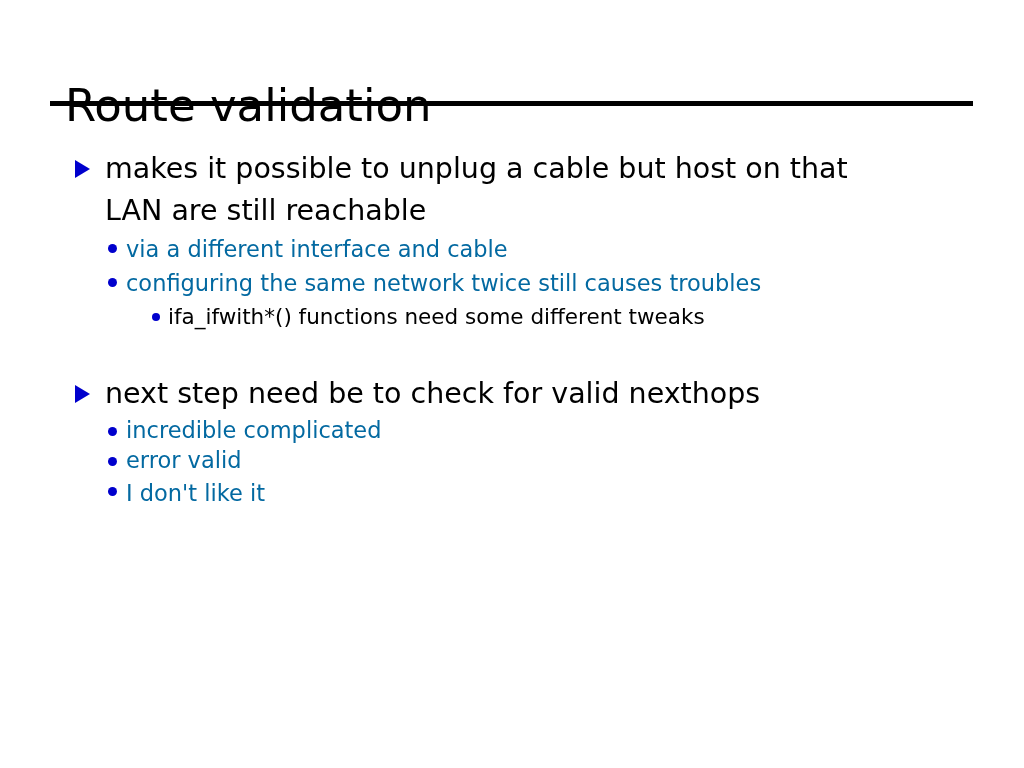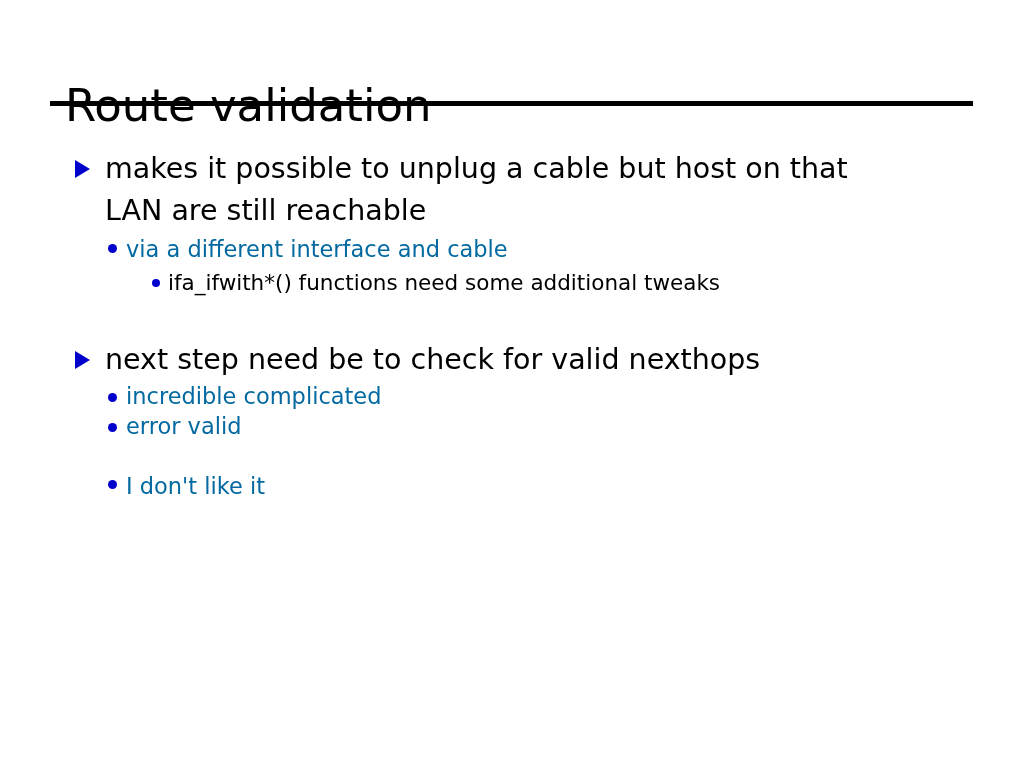--- a/index.html
+++ b/index.html
@@ -125,21 +125,21 @@
   }
 
   .text {
     display: inline-block;
     vertical-align: top;
     white-space: pre-wrap;
   }
 
   
   .tight { line-height: 30px; }
-  .loose { line-height: 36px; margin-top: 27px; }
+  .loose { line-height: 36px; }
 </style>
 </head>
 <body>
 
 <div id="slide">
 
   <h1 class="slide-title">Route validation</h1>
 
   <div class="title-rule"></div>
 
@@ -150,24 +150,28 @@
       <div class="row lvl1">
         <span class="marker"></span>
         <span class="text">makes it possible to unplug a cable but host on that LAN are still reachable</span>
       </div>
 
       <div class="row lvl2">
         <span class="marker"></span>
         <span class="text">via a different interface and cable</span>
       </div>
 
+      <div class="row lvl2">
+        <span class="marker"></span>
+        <span class="text">configuring the same network twice still causes troubles</span>
+      </div>
 
       <div class="row lvl3">
         <span class="marker"></span>
-        <span class="text">ifa_ifwith*() functions need some additional tweaks</span>
+        <span class="text">ifa_ifwith*() functions need some different tweaks</span>
       </div>
 
     </div>
 
     <div class="group group-spaced">
 
       <div class="row lvl1">
         <span class="marker"></span>
         <span class="text">next step need be to check for valid nexthops</span>
       </div>

